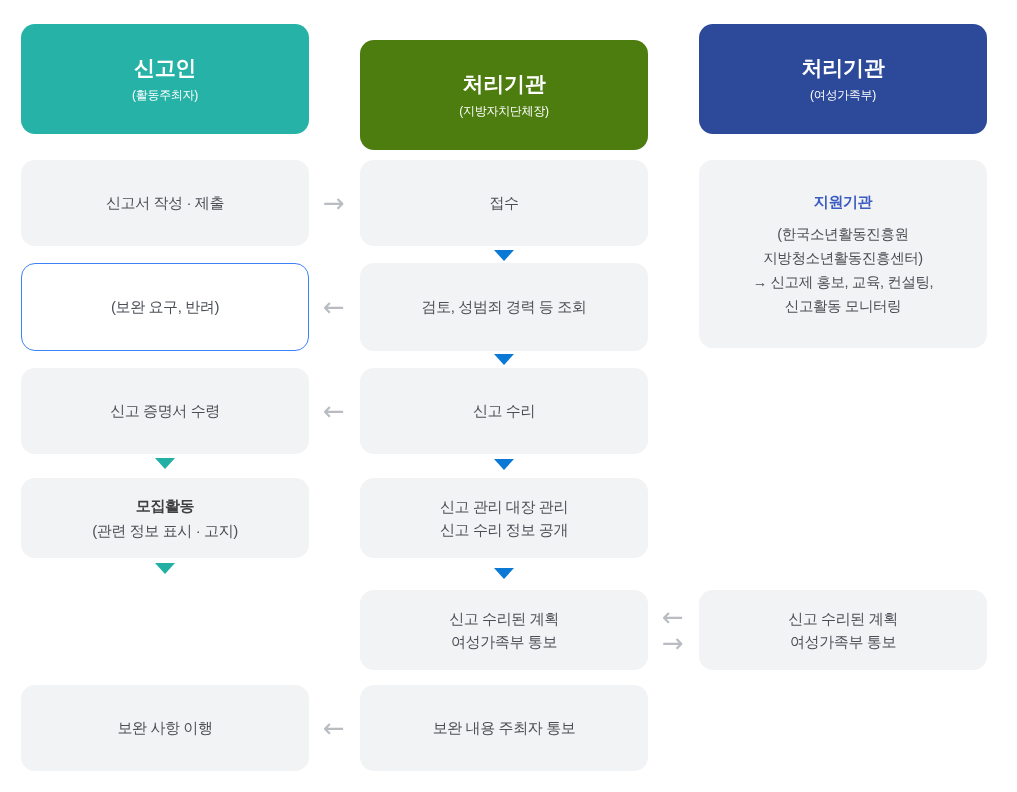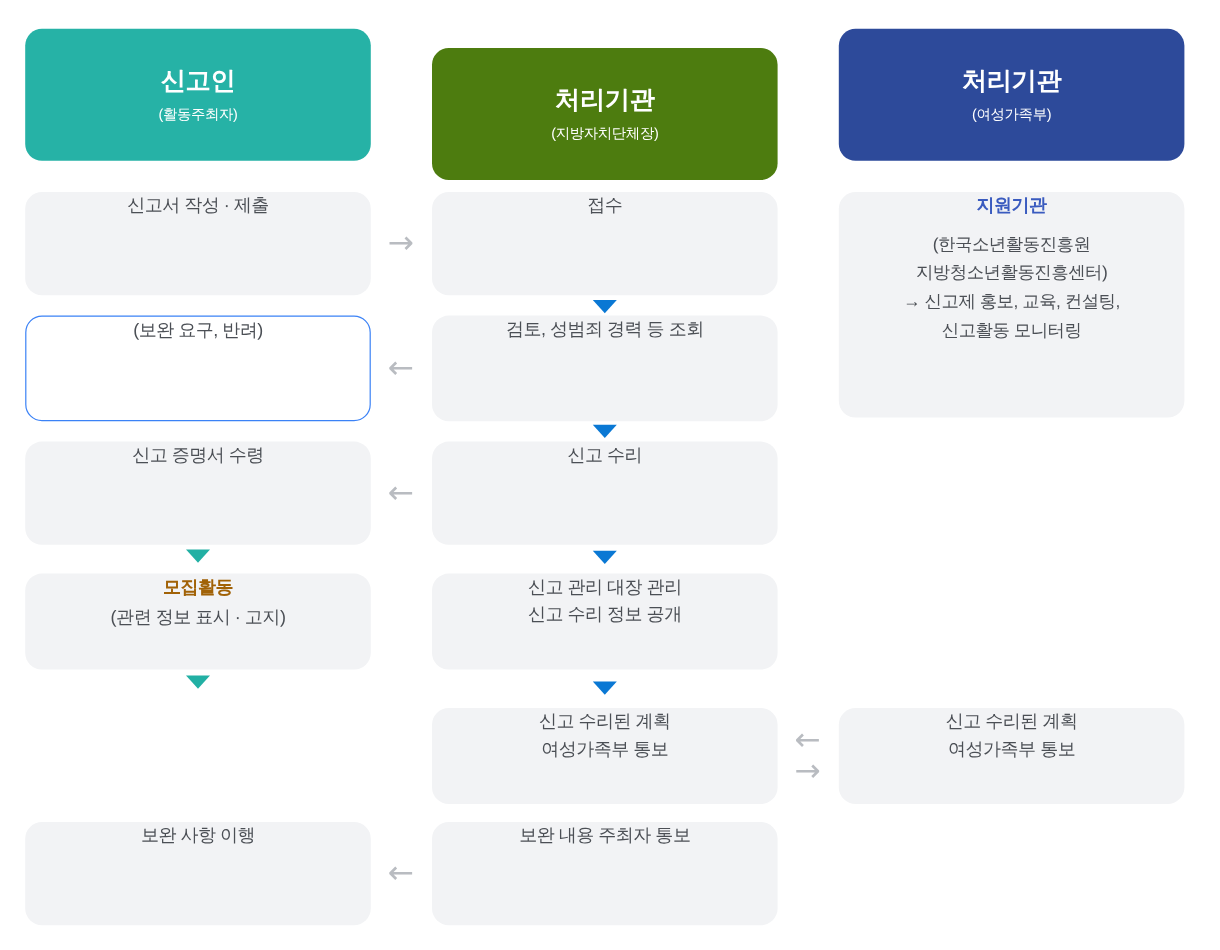--- a/index.html
+++ b/index.html
@@ -51,36 +51,36 @@
 
   
   .step {
     position: absolute;
     width: 288px;
     border-radius: 14px;
     background: #f2f3f5;
     display: flex;
     flex-direction: column;
     align-items: center;
-    justify-content: flex-start;
+    justify-content: center;
     box-sizing: border-box;
     color: #4b4f55;
     font-size: 15px;
     letter-spacing: -0.4px;
     line-height: 1.55;
     text-align: center;
     padding: 0 14px;
   }
   .step.outlined {
     background: #ffffff;
     border: 1px solid #3b82f6;
   }
   .step .line { display: block; }
   .step .accent-teal {
-    color: #a16207;
+    color: #404040;
     font-weight: bold;
     display: block;
     margin-bottom: 2px;
   }
   .step .accent-blue {
     color: #3a5bbf;
     font-weight: bold;
     display: block;
     font-size: 15px;
     margin-bottom: 10px;

